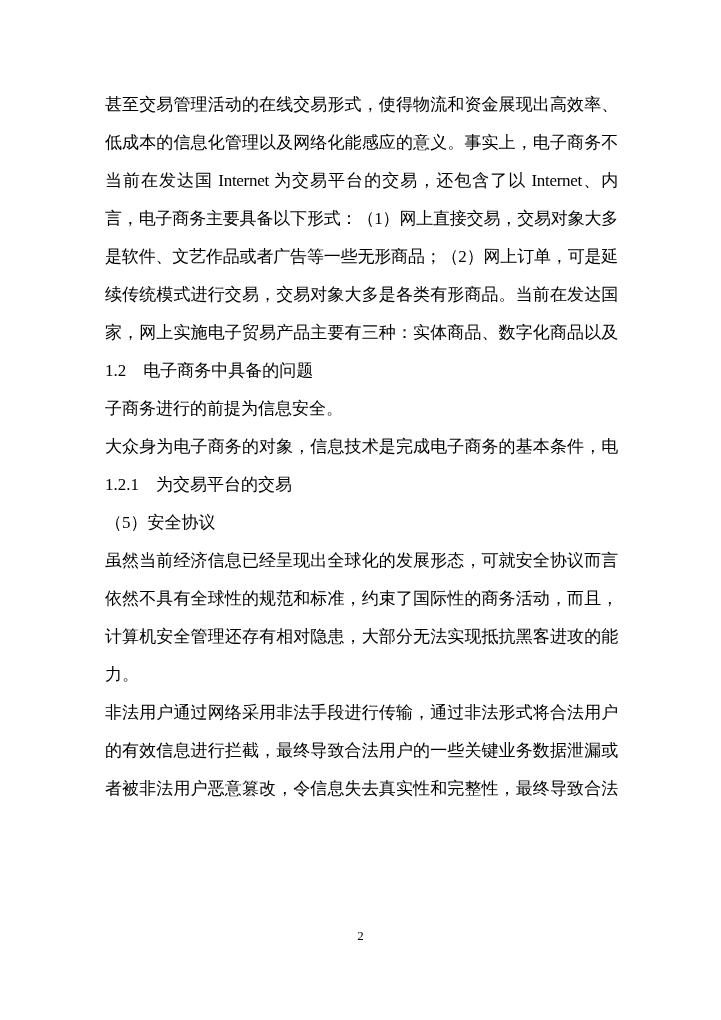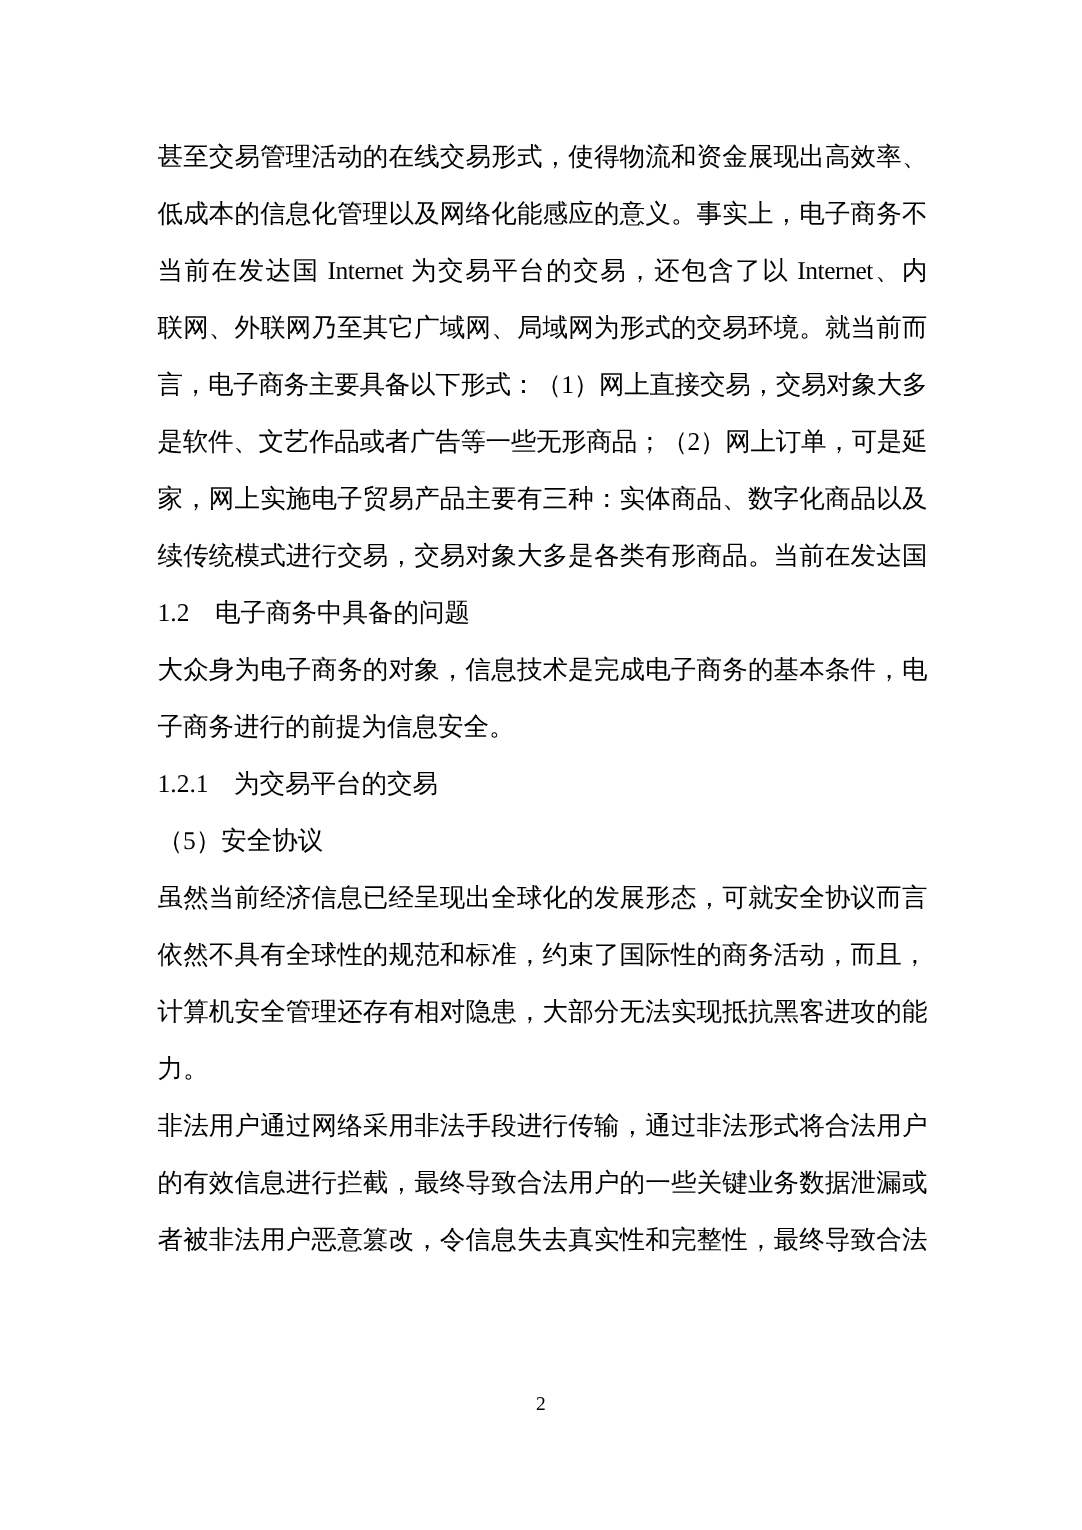--- a/index.html
+++ b/index.html
@@ -49,28 +49,27 @@
 </style>
 </head>
 <body>
 
 <div class="page">
   <div class="text-block">
 
   <div class="line justify">甚至交易管理活动的在线交易形式，使得物流和资金展现出高效率、</div>
       <div class="line justify">低成本的信息化管理以及网络化能感应的意义。事实上，电子商务不</div>
       <div class="line justify">当前在发达国 Internet 为交易平台的交易，还包含了以 Internet、内</div>
-      <div class="line justify">联网、外联网乃至其它广域网、局域网为形式的交易环境。就当前而</div>
       <div class="line justify">言，电子商务主要具备以下形式：（1）网上直接交易，交易对象大多</div>
       <div class="line justify">是软件、文艺作品或者广告等一些无形商品；（2）网上订单，可是延</div>
+      <div class="line justify">续传统模式进行交易，交易对象大多是各类有形商品。当前在发达国</div>
       <div class="line justify">家，网上实施电子贸易产品主要有三种：实体商品、数字化商品以及</div>
-      <div class="line justify">续传统模式进行交易，交易对象大多是各类有形商品。当前在发达国</div>
       <div class="line">1.2　电子商务中具备的问题</div>
+      <div class="line">子商务进行的前提为信息安全。</div>
       <div class="line justify">大众身为电子商务的对象，信息技术是完成电子商务的基本条件，电</div>
-      <div class="line">子商务进行的前提为信息安全。</div>
       <div class="line">1.2.1　为交易平台的交易</div>
       <div class="line">（5）安全协议</div>
       <div class="line justify">虽然当前经济信息已经呈现出全球化的发展形态，可就安全协议而言</div>
       <div class="line justify">依然不具有全球性的规范和标准，约束了国际性的商务活动，而且，</div>
       <div class="line justify">计算机安全管理还存有相对隐患，大部分无法实现抵抗黑客进攻的能</div>
       <div class="line">力。</div>
       <div class="line justify">非法用户通过网络采用非法手段进行传输，通过非法形式将合法用户</div>
       <div class="line justify">的有效信息进行拦截，最终导致合法用户的一些关键业务数据泄漏或</div>
       <div class="line justify">者被非法用户恶意篡改，令信息失去真实性和完整性，最终导致合法</div>
     </div>

